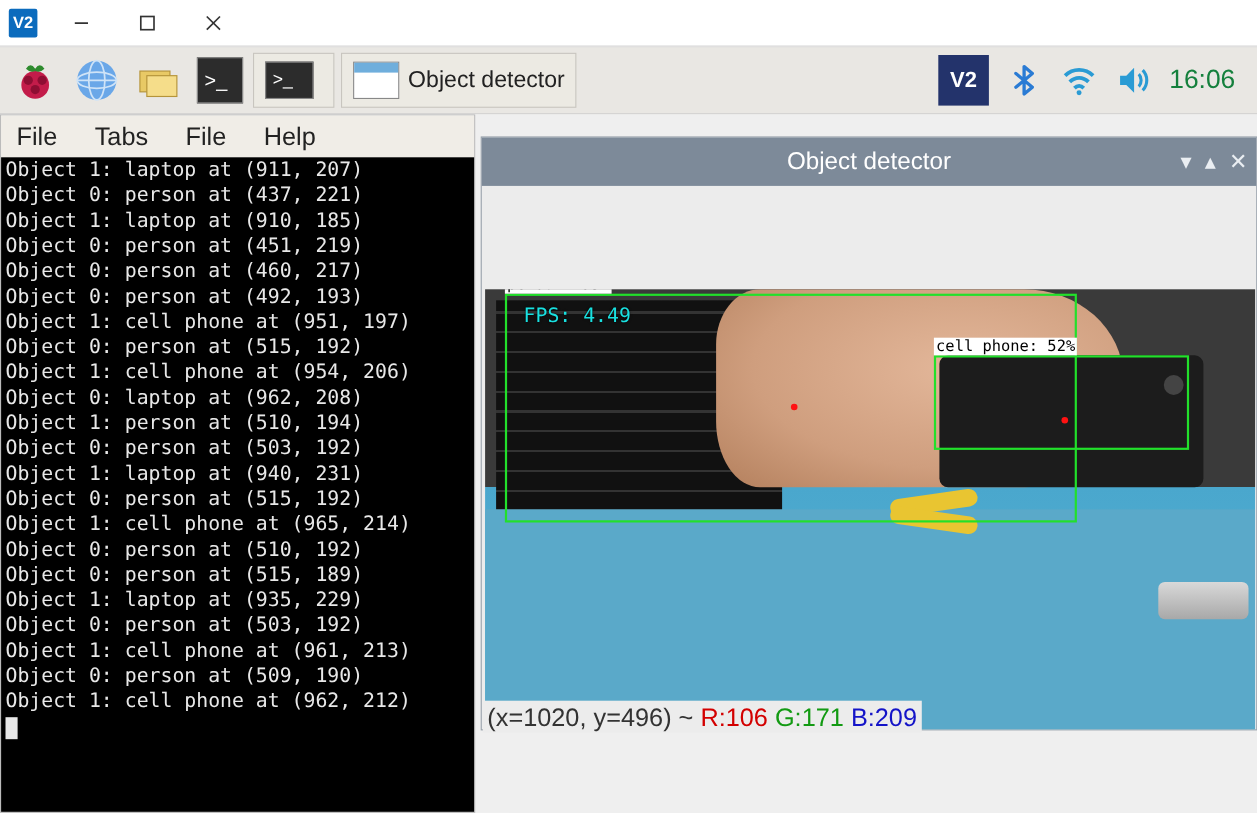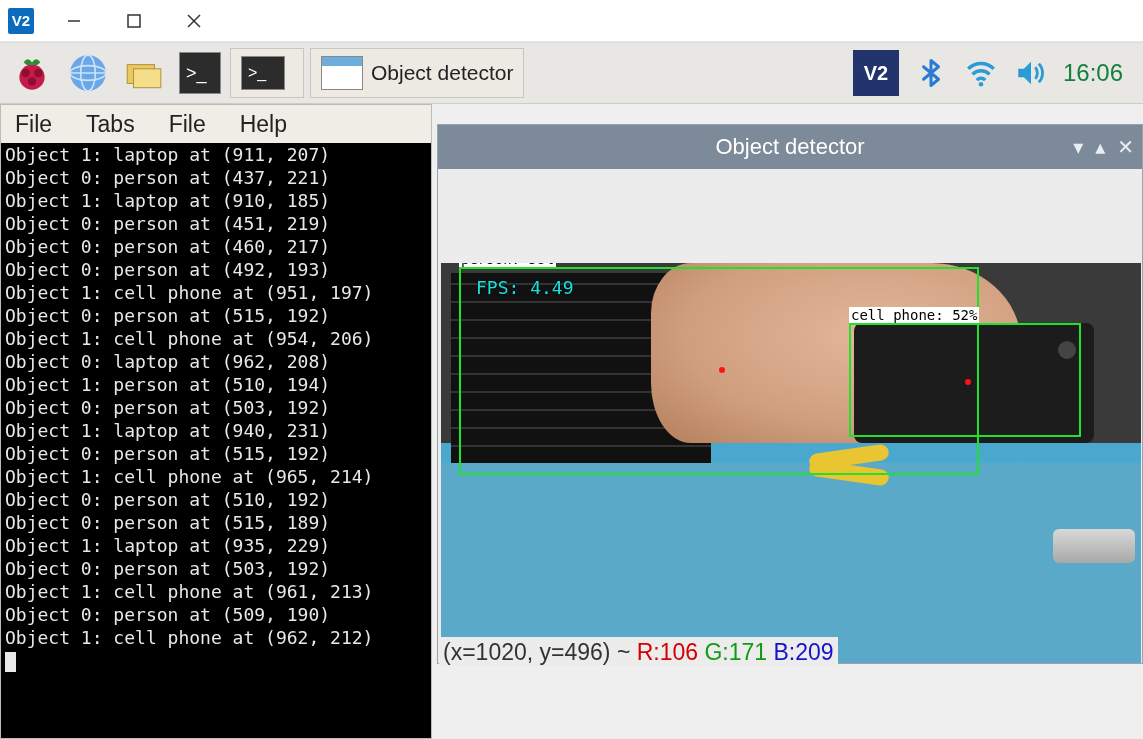--- a/index.html
+++ b/index.html
@@ -317,21 +317,21 @@
       <div class="mat"></div>
       <div class="rack"></div>
       <div class="hand"></div>
       <div class="phone"></div>
       <div class="pliers"></div>
       <div class="cyl"></div>
       <div class="fps">FPS: 4.49</div>
     <div class="bbox" style="left: 18px; top: 4px; width: 520px; height: 208px;">
           <div class="bbox-label">person: 58%</div>
         </div>
-        <div class="bbox" style="left: 408px; top: 60px; width: 232px; height: 114px;">
+        <div class="bbox" style="left: 408px; top: 60px; width: 232px; height: 86px;">
           <div class="bbox-label">cell phone: 52%</div>
         </div>
         <div class="dot" style="left: 278px; top: 104px;"></div>
         <div class="dot" style="left: 524px; top: 116px;"></div>
       </div>
     <div class="coords">
       <span>(x=1020, y=496) ~ </span><span class="r">R:106</span> <span class="g">G:171</span> <span class="b">B:209</span>
     </div>
   </div>
 

